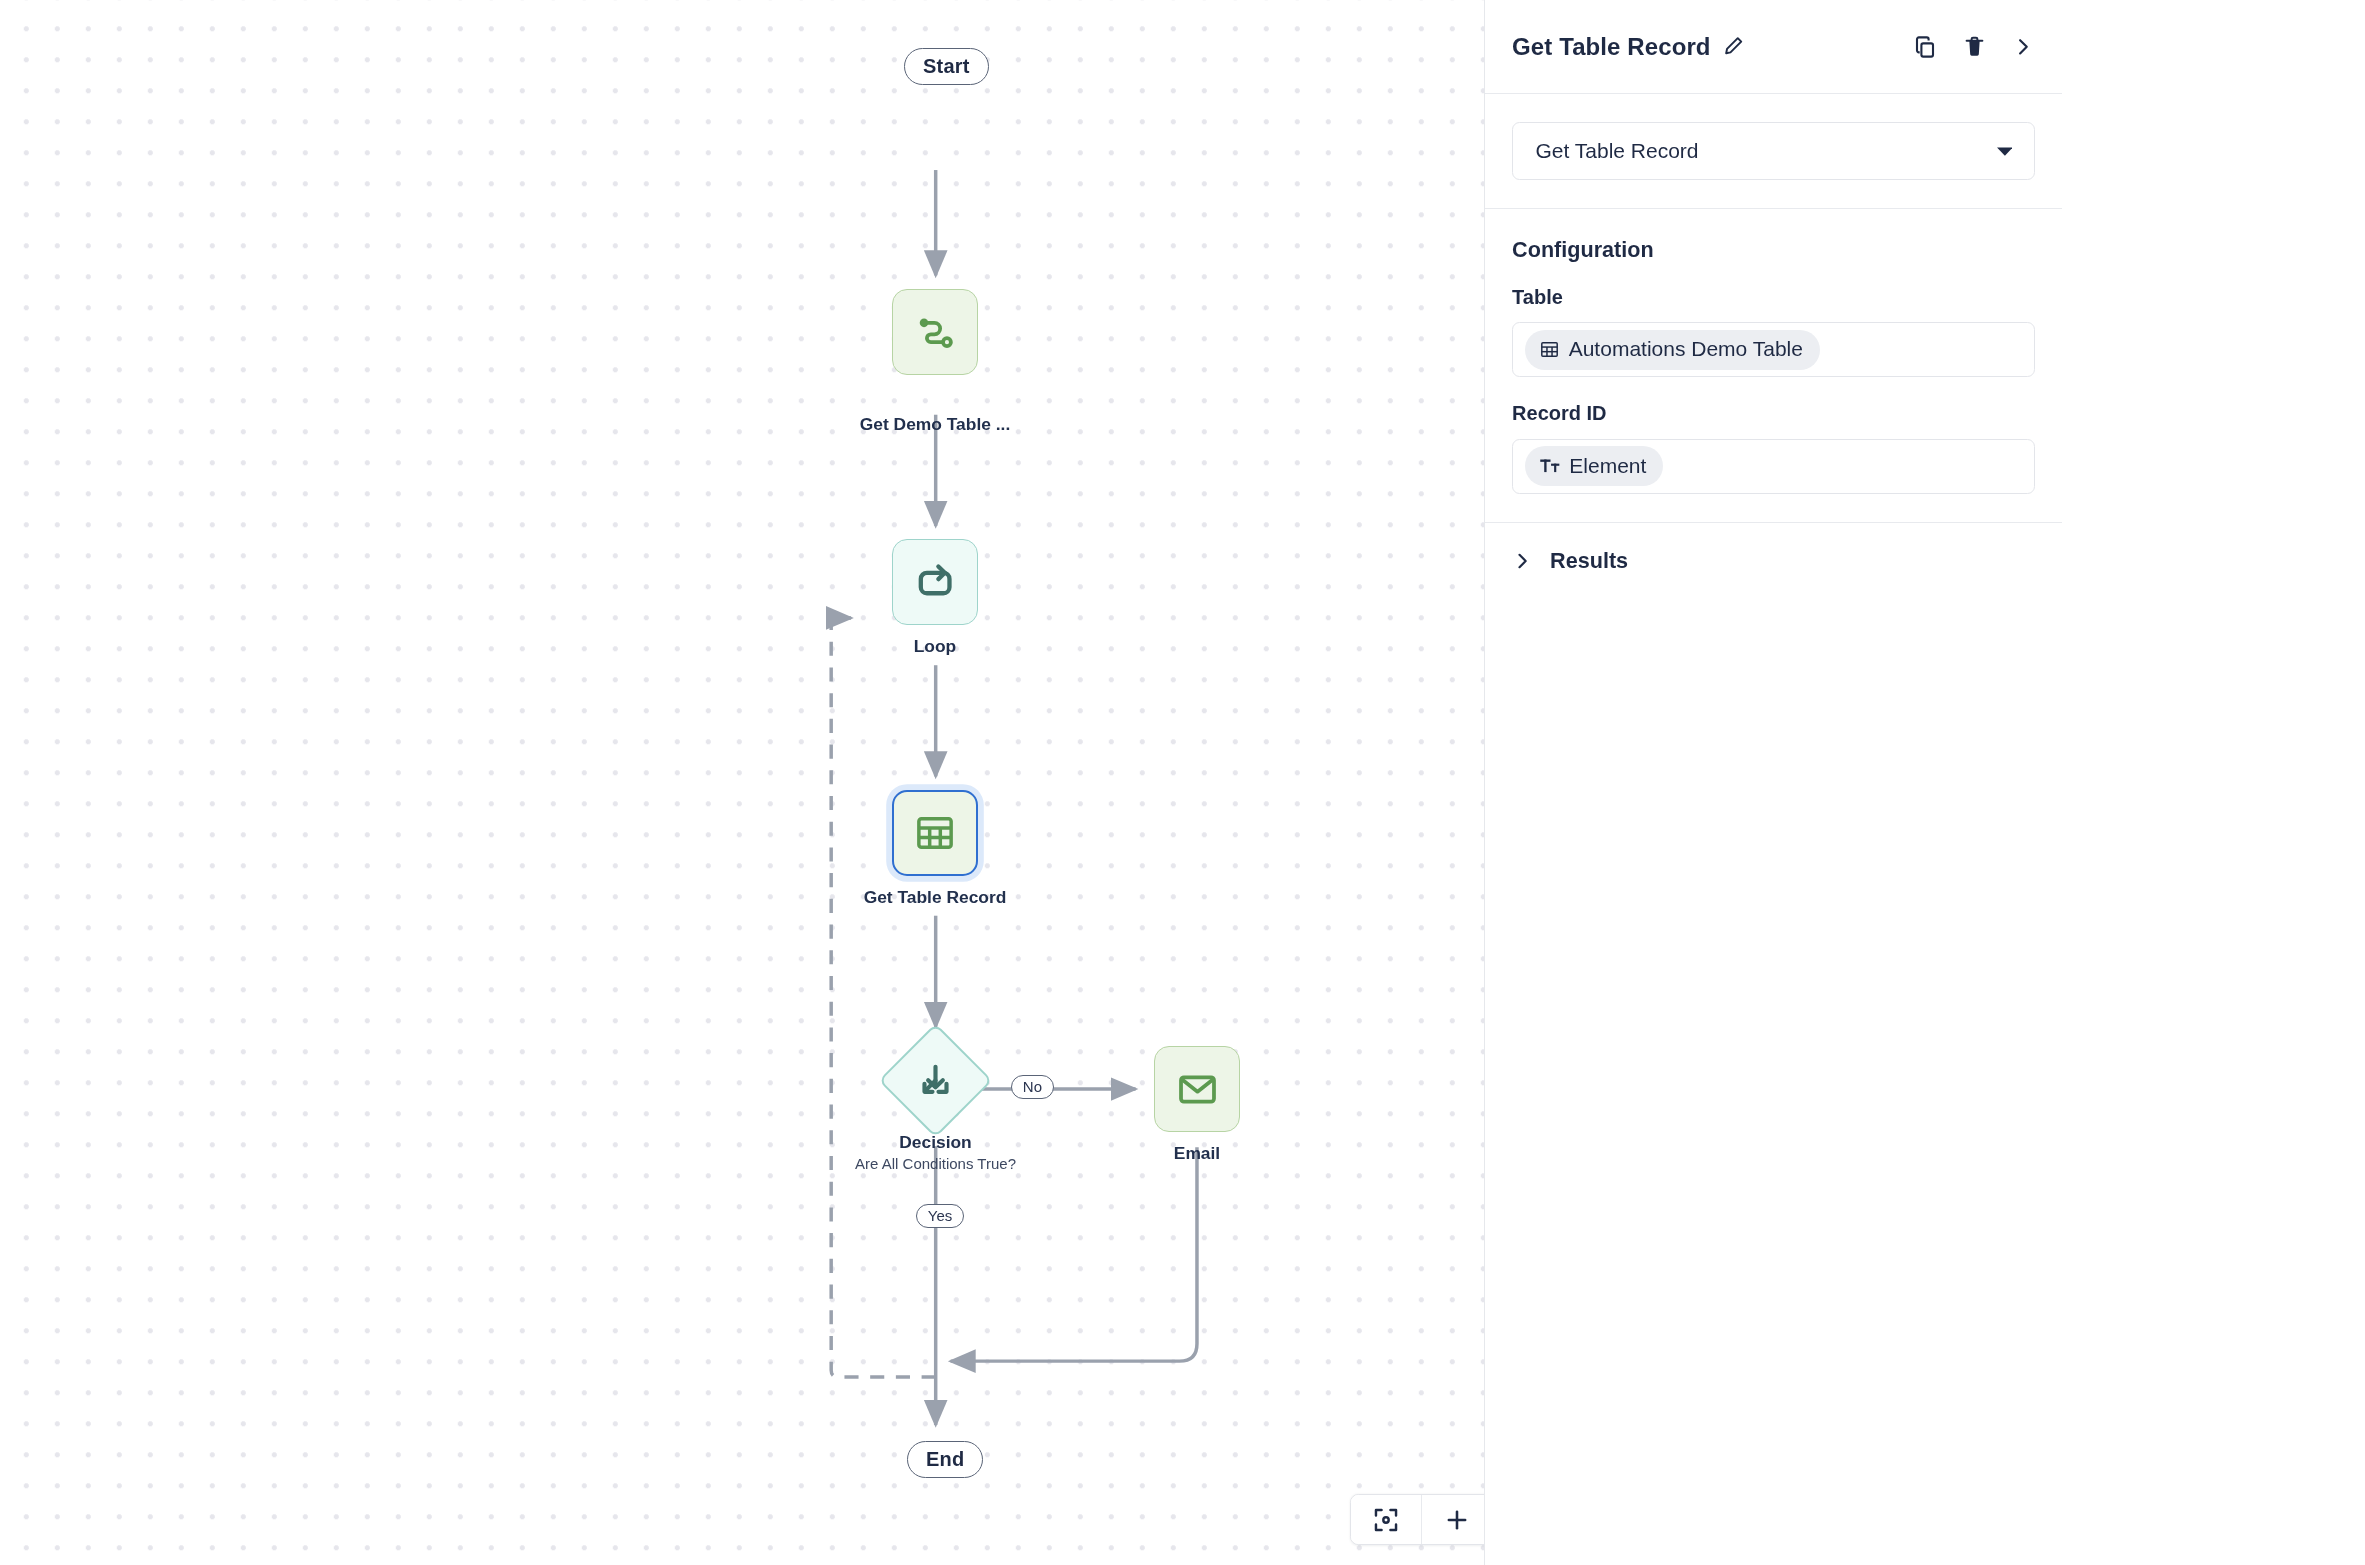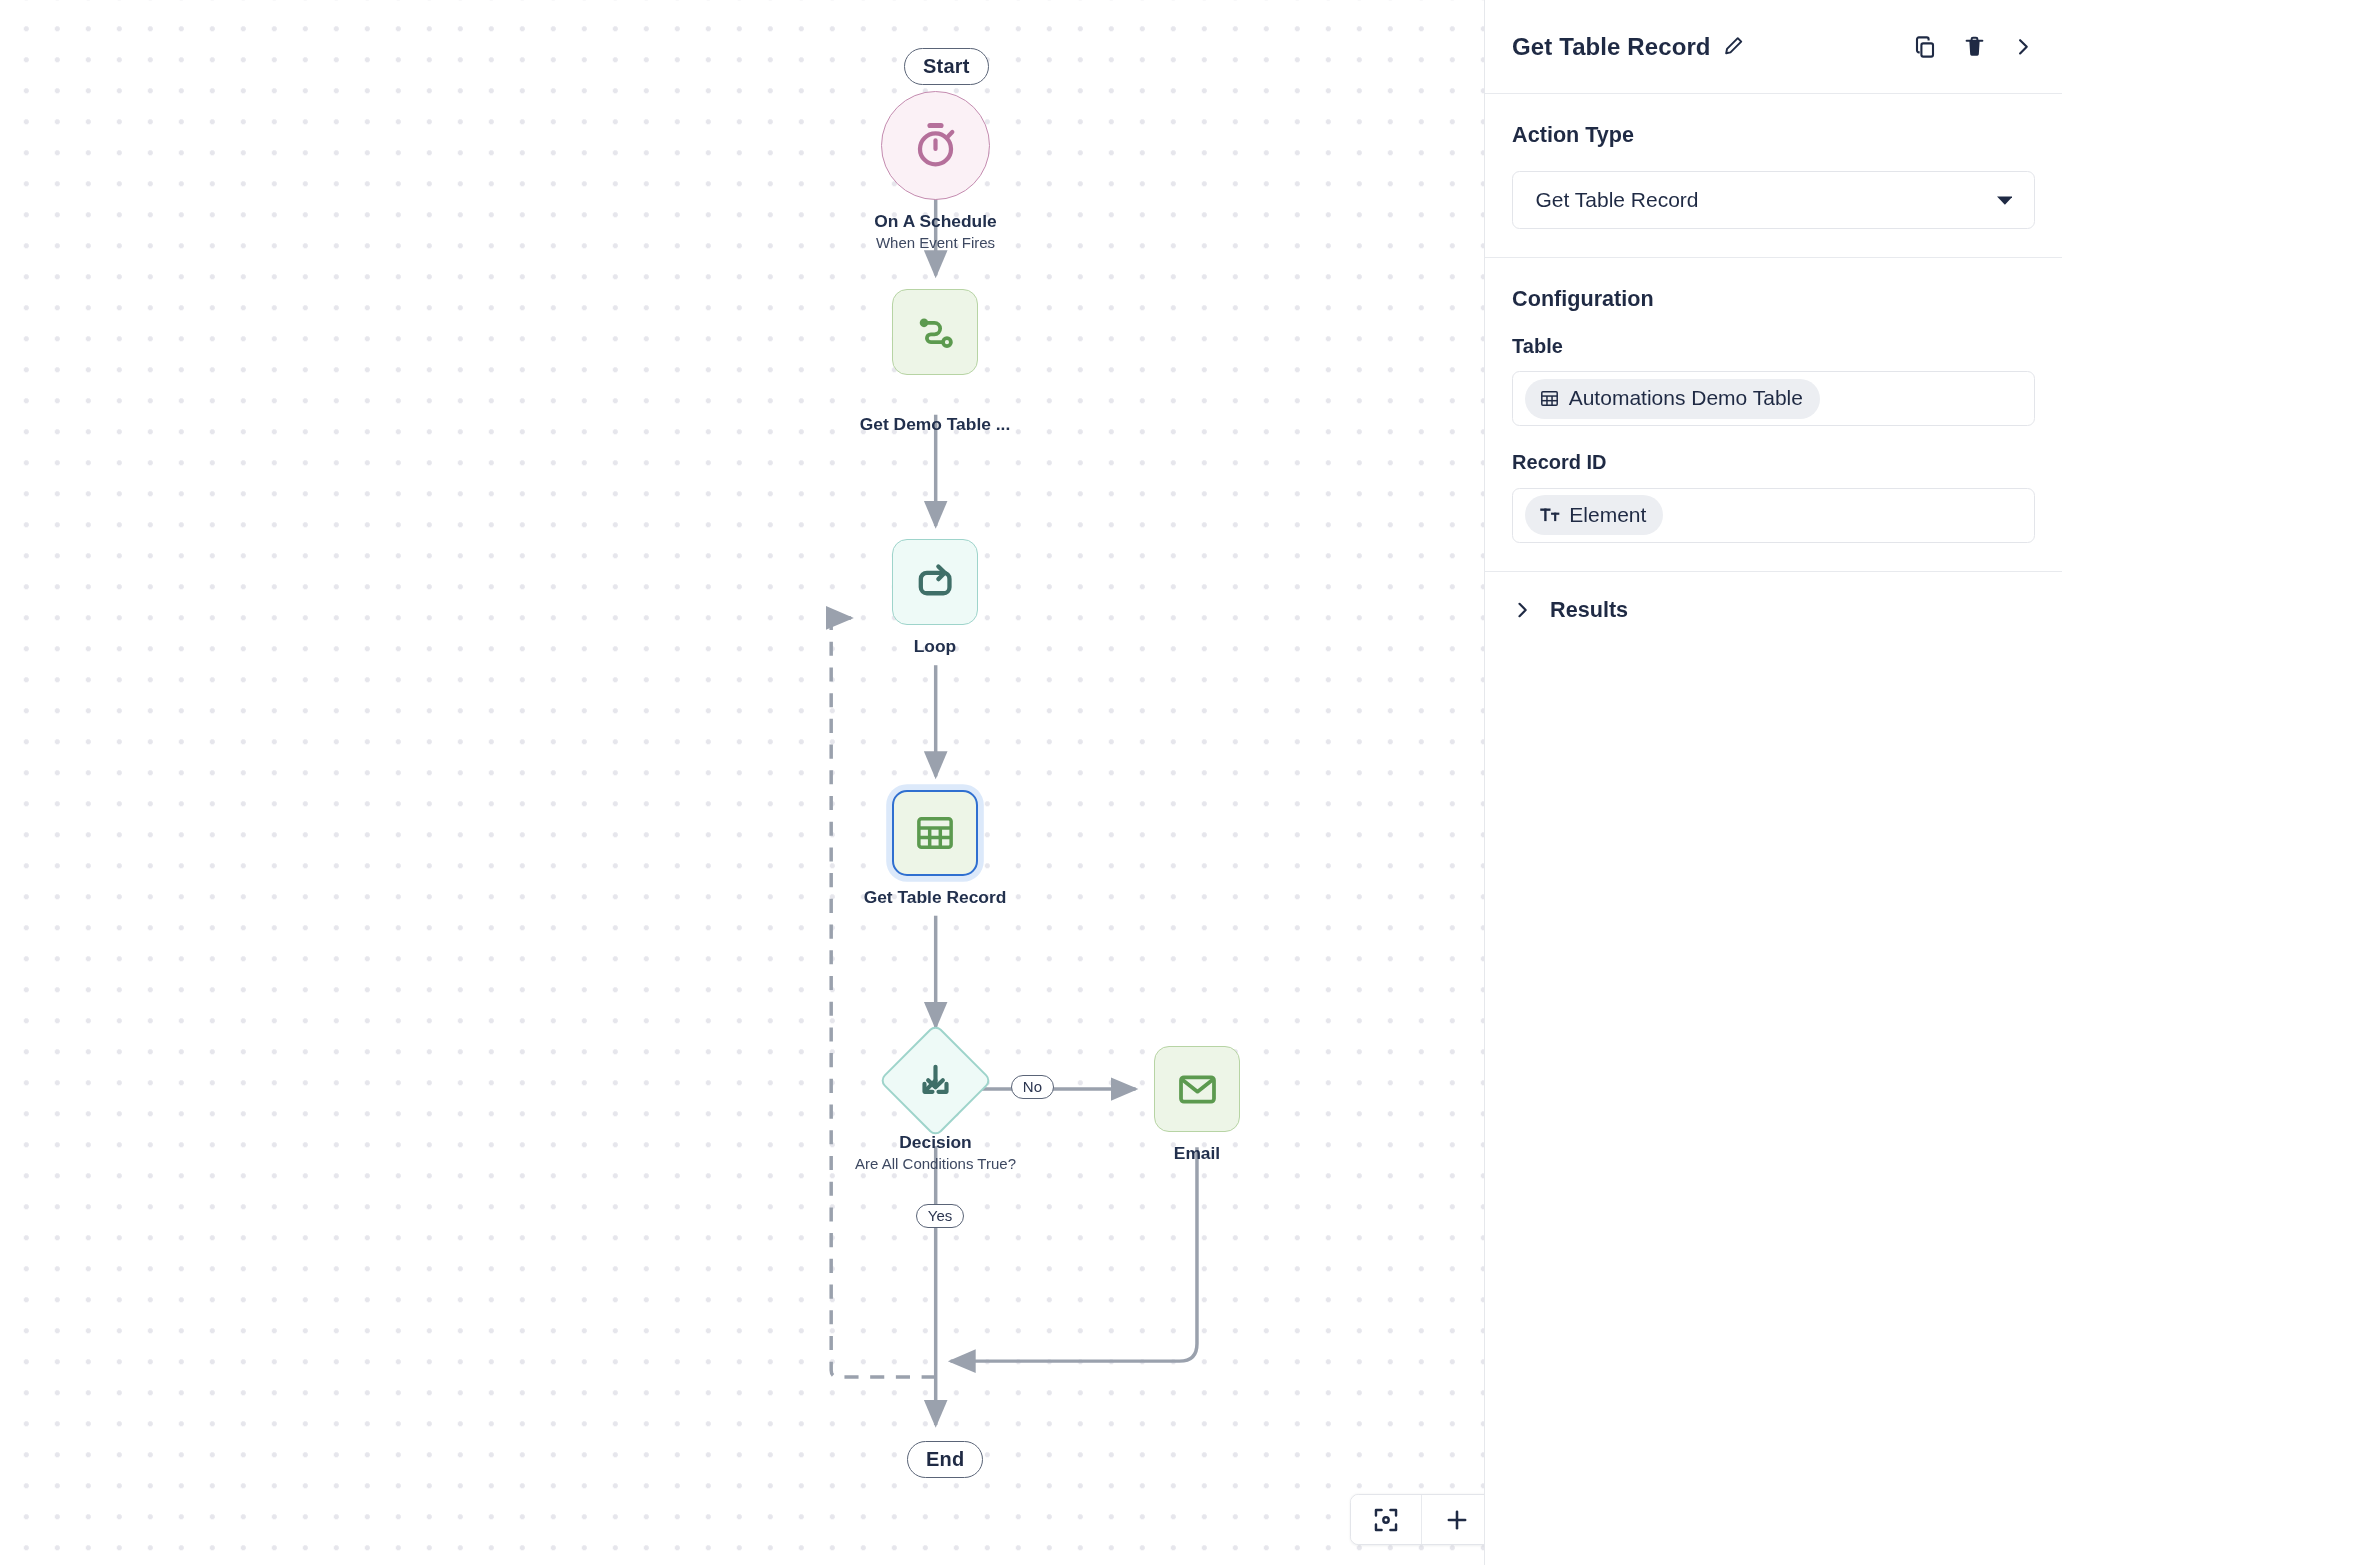--- a/index.html
+++ b/index.html
@@ -295,32 +295,20 @@
         <line x1="1128" y1="1382" x2="1128" y2="1718" marker-end="url(#arrow)"></line>
 
         <path d="M1443,1383 L1443,1620 Q1443,1641 1422,1641 L1146,1641" marker-end="url(#arrow)"></path>
 
         <path d="M1128,1660 L1010,1660 Q1002,1660 1002,1652 L1002,753 Q1002,745 1010,745 L1026,745" stroke-dasharray="17 14" marker-end="url(#arrow)"></path>
       </g>
     </svg>
 
     <div class="terminal" style="left:904px; top:48px;">Start</div>
 
-    <div class="node" style="left:881px; top:91px; width:109px;">
-      <div class="trigger-circle">
-        <svg width="51" height="51" viewBox="0 0 24 24" fill="none" stroke="#b5709b" stroke-width="2" stroke-linecap="round" stroke-linejoin="round">
-          <circle cx="12" cy="13.6" r="7.3"></circle>
-          <line x1="12" y1="13.6" x2="12" y2="9.6"></line>
-          <line x1="9.4" y1="2.6" x2="14.6" y2="2.6" stroke-width="2.4"></line>
-          <line x1="18" y1="7.6" x2="19.9" y2="5.7"></line>
-        </svg>
-      </div>
-      <div class="node-title">On A Schedule</div>
-      <div class="node-sub">When Event Fires</div>
-    </div>
 
     <div class="node" style="left:892px; top:289px; width:86px;gap:28px;">
       <div class="box box-green">
         <svg width="43" height="43" viewBox="0 0 24 24" fill="none" stroke="#5c9a4f" stroke-width="2.1" stroke-linecap="round" stroke-linejoin="round">
           <circle cx="5.6" cy="6.6" r="2.4" fill="#5c9a4f" stroke="none"></circle>
           <circle cx="18.4" cy="17.4" r="2.2"></circle>
           <path d="M8,6.6 h3.4 a3.2,3.2 0 0 1 0,6.4 h-2 a2.2,2.2 0 0 0 0,4.4 h6.8"></path>
         </svg>
       </div>
       <div class="node-title">Get Demo Table ...</div>
@@ -434,21 +422,20 @@
         </div>
         <div class="hdr-icon">
           <svg width="21.6" height="21.6" viewBox="0 0 24 24" fill="none" stroke="#1f2a44" stroke-width="2.4" stroke-linecap="round" stroke-linejoin="round">
             <polyline points="9,4.6 16.4,12 9,19.4"></polyline>
           </svg>
         </div>
       </div>
     </div>
 
     <div class="panel-section">
-      <div class="section-heading">Action Type</div>
       <div class="select-box">
         <span>Get Table Record</span>
         <span class="select-caret">
           <svg width="15.8" height="10.8" viewBox="0 0 12 8">
               <path d="M0,1 L6,7.4 L12,1 z" fill="#1f2a44"></path>
             </svg>
         </span>
       </div>
     </div>
 

